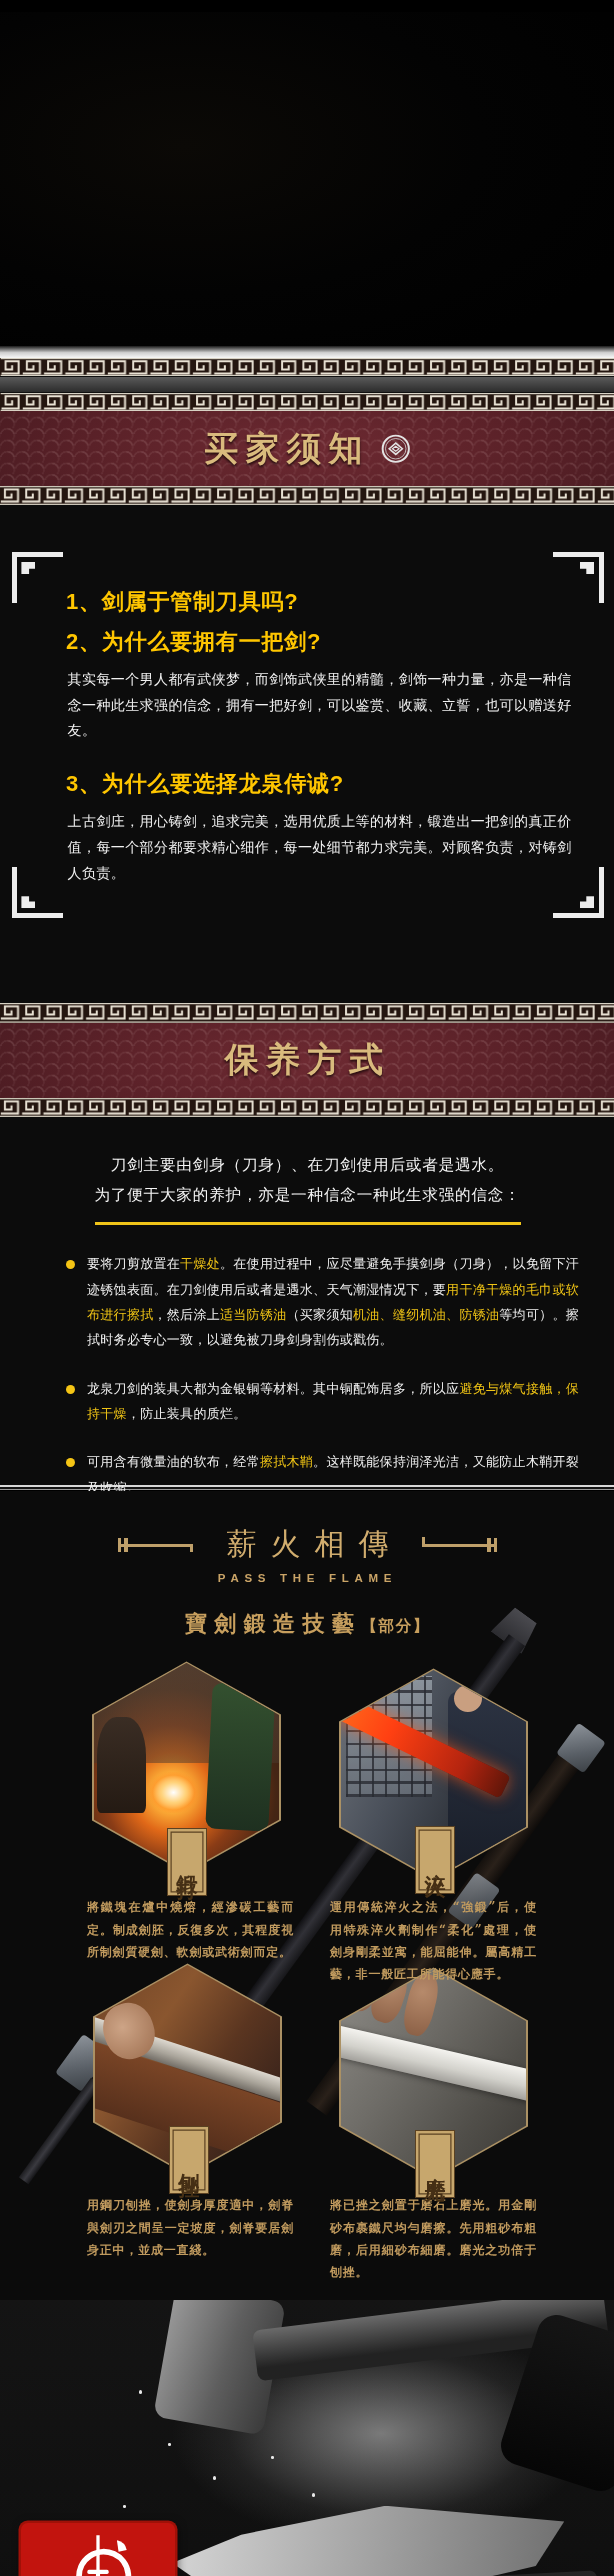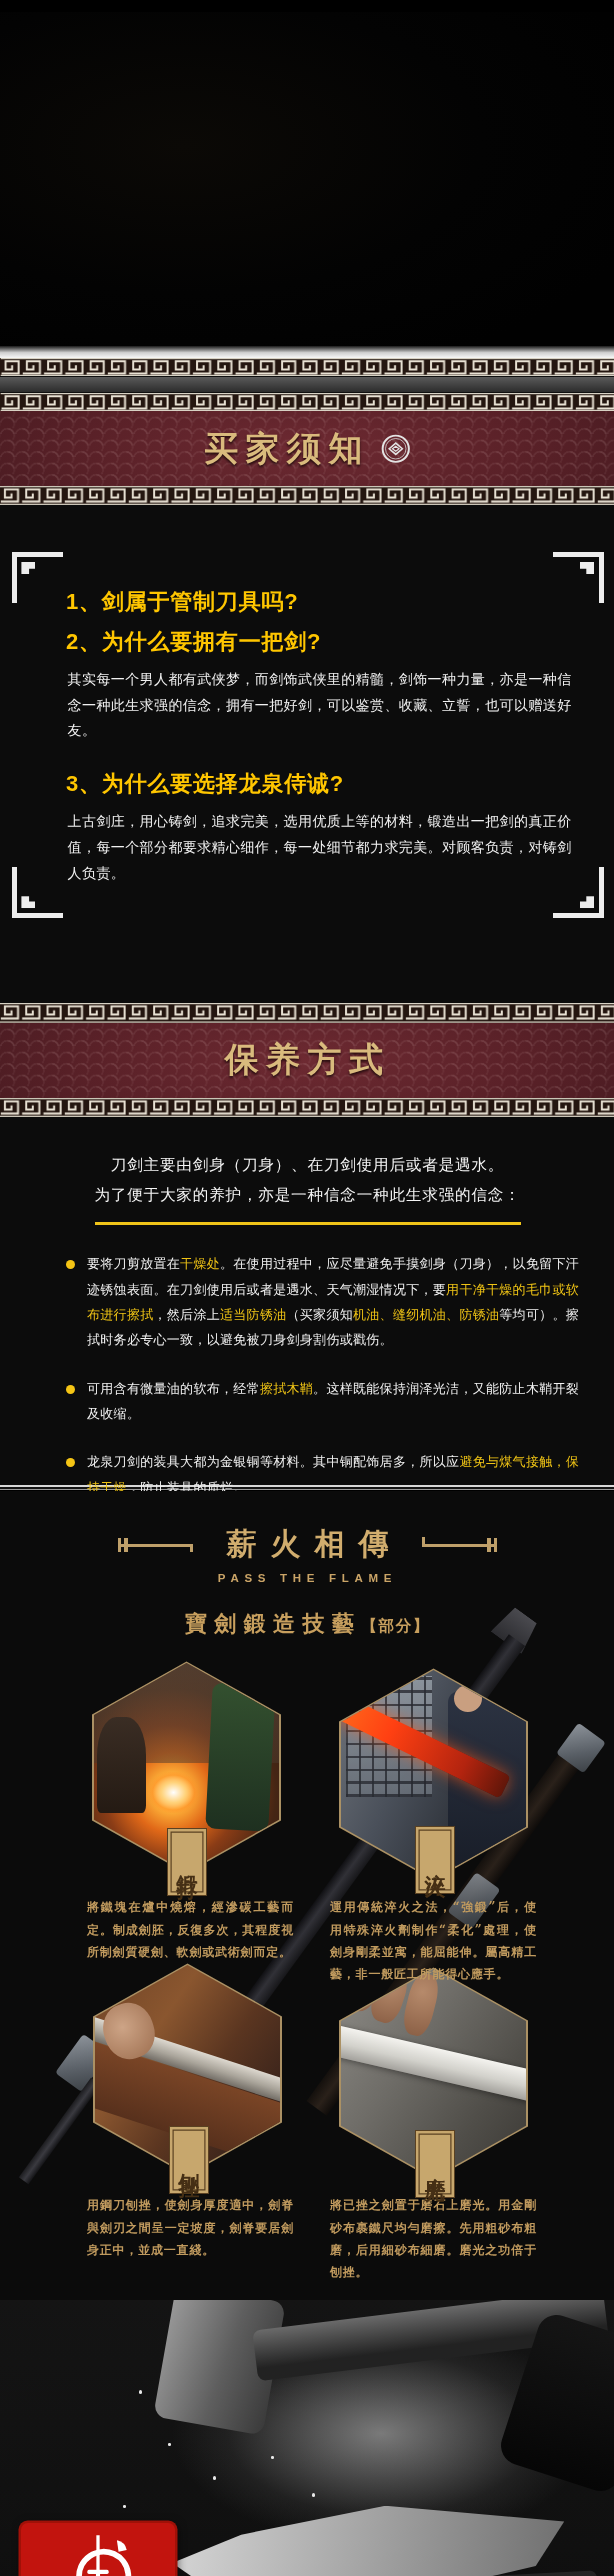--- a/index.html
+++ b/index.html
@@ -50,21 +50,21 @@
   .bullets { padding:26px 34px 0 66px; }
   .bullet { position:relative; padding-left:21px; margin-bottom:23px; color:#f1f1f1; font-size:13px; line-height:1.95; letter-spacing:0.3px; }
   .bullet .dot { position:absolute; left:0; top:9px; width:9px; height:9px; border-radius:50%; background:#f5c515; }
   .hl { color:#f0c415; }
 
   .divider { height:6.6px; background: linear-gradient(#d9d9d9 0 1.6px, #141414 1.6px 4.1px, #9b9b9b 4.1px 5.3px, #000 5.3px); }
 
   
   .heritage { height:809px; position:relative; background:#0b0b0b; overflow:hidden; }
   .h-title-row { position:absolute; top:33px; left:0; width:100%; display:flex; justify-content:center; align-items:center; gap:19.7px; z-index:2; }
-  .h-title { font-family:"Liberation Serif","DejaVu Serif",serif; font-size:30px; font-weight:bold; color:#d1ad6e; letter-spacing:14px; text-indent:14px; }
+  .h-title { font-family:"Liberation Serif","DejaVu Serif",serif; font-size:30px; font-weight:normal; color:#d1ad6e; letter-spacing:14px; text-indent:14px; }
   .orn { position:relative; width:75px; height:18px; }
   .orn .line { position:absolute; top:8.2px; left:0; width:75px; height:2.5px; background:#bfa06a; }
   .orn .t1, .orn .t2 { position:absolute; top:2.5px; width:3.3px; height:14px; background:#bfa06a; }
   .orn.left .t1 { left:0; } .orn.left .t2 { left:6.6px; }
   .orn.left .hook { position:absolute; right:0; top:8.2px; width:2.5px; height:8.2px; background:#bfa06a; }
   .orn.right .t1 { right:0; } .orn.right .t2 { right:6.6px; }
   .orn.right .hook { position:absolute; left:0; top:1.6px; width:2.5px; height:9px; background:#bfa06a; }
   .h-sub { position:absolute; top:81px; left:0; width:100%; text-align:center; color:#caa467; font-size:11.5px; font-weight:bold; letter-spacing:5.7px; z-index:2; }
   .h-craft { position:absolute; top:118px; left:0; width:100%; text-align:center; font-family:"Liberation Serif","DejaVu Serif",serif;
     color:#c79f5e; font-size:22px; font-weight:bold; letter-spacing:7.4px; z-index:2; }
@@ -251,24 +251,24 @@
     <div class="maint-intro">
       <div>刀剑主要由剑身（刀身）、在刀剑使用后或者是遇水。</div>
       <div>为了便于大家的养护，亦是一种信念一种此生求强的信念：</div>
     </div>
     <div class="maint-underline"></div>
     <div class="bullets">
       <div class="bullet">
         <span class="dot"></span><span>要将刀剪放置在</span><span class="hl">干燥处</span><span>。在使用过程中，应尽量避免手摸剑身（刀身），以免留下汗迹锈蚀表面。在刀剑使用后或者是遇水、天气潮湿情况下，要</span><span class="hl">用干净干燥的毛巾或软布进行擦拭</span><span>，然后涂上</span><span class="hl">适当防锈油</span><span>（买家须知</span><span class="hl">机油、缝纫机油、防锈油</span><span>等均可）。擦拭时务必专心一致，以避免被刀身剑身割伤或戳伤。</span>
       </div>
       <div class="bullet">
+        <span class="dot"></span><span>龙泉刀剑的装具大都为金银铜等材料。其中铜配饰居多，所以应</span><span class="hl">避免与煤气接触，保持干燥</span><span>，防止装具的质烂。</span>
+      </div>
+      <div class="bullet">
         <span class="dot"></span><span>可用含有微量油的软布，经常</span><span class="hl">擦拭木鞘</span><span>。这样既能保持润泽光洁，又能防止木鞘开裂及收缩。</span>
-      </div>
-      <div class="bullet">
-        <span class="dot"></span><span>龙泉刀剑的装具大都为金银铜等材料。其中铜配饰居多，所以应</span><span class="hl">避免与煤气接触，保持干燥</span><span>，防止装具的质烂。</span>
       </div>
     </div>
   </div>
 
   <div class="divider"></div>
 
   <div class="heritage">
 
     <div class="sword-deco">
       <div class="pommel"></div>

